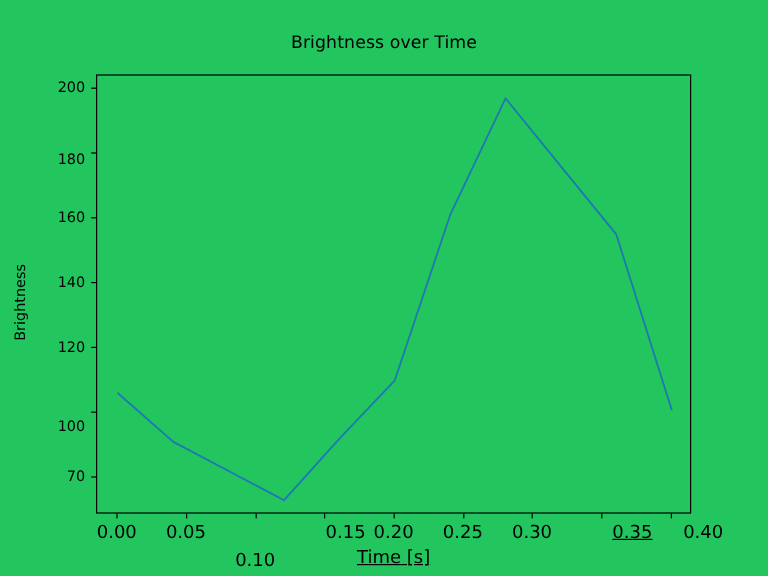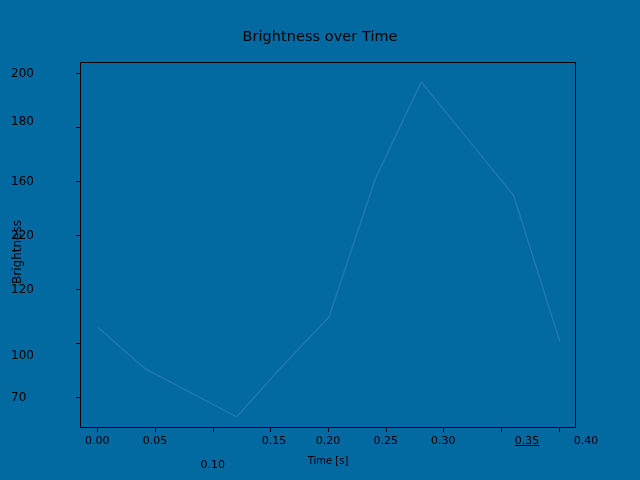--- a/index.html
+++ b/index.html
@@ -10,21 +10,21 @@
     width: 640px;
     height: 480px;
     background: #ffffff;
     font-family: "DejaVu Sans", sans-serif;
     overflow: hidden;
   }
   #figure {
     position: relative;
     width: 640px;
     height: 480px;
-    background: #0369a1;
+    background: #22c55e;
   }
   #chart-title {
     position: absolute;
     left: 0;
     top: 28px;
     width: 640px;
     text-align: center;
     font-size: 14.4px;
     color: #000000;
     letter-spacing: 0.1px;
@@ -53,55 +53,57 @@
     left: 0;
     top: 0;
     width: 640px;
     height: 480px;
     pointer-events: none;
   }
   .ytick-text {
     position: absolute;
     font-size: 12px;
     color: #000000;
+    text-align: right;
     width: 60px;
     left: 11px;
     transform: translateY(-50%);
   }
   .ytick-mark {
     position: absolute;
     left: 76px;
     width: 4px;
     height: 1px;
     background: #000000;
   }
   .xtick-text {
     position: absolute;
-    font-size: 11px;
+    font-size: 15px;
     color: #000000;
     text-align: center;
     width: 60px;
     top: 434px;
     transform: translateX(-30px);
   }
   .xtick-mark {
     position: absolute;
     top: 428px;
     width: 1px;
     height: 4px;
     background: #000000;
   }
   #xlabel {
     position: absolute;
     left: 80px;
     width: 496px;
     top: 455px;
     text-align: center;
-    font-size: 10px;
+    font-size: 15px;
     color: #000000;
+    text-decoration: underline;
   }
   #ylabel {
     position: absolute;
     left: -63px;
     top: 245px;
     width: 160px;
     text-align: center;
     font-size: 12px;
     color: #000000;
     transform: rotate(-90deg);
@@ -115,37 +117,37 @@
 
   <div id="chart-title">Brightness over Time</div>
 
   <div class="ytick-wrap" id="ytick-wrap">
       <div class="ytick-text" style="top: 396.937px;">70</div>
       <div class="ytick-mark" style="top: 396.937px;"></div>
       <div class="ytick-text" style="top: 342.915px; margin-top: 12px;">100</div>
       <div class="ytick-mark" style="top: 342.915px;"></div>
       <div class="ytick-text" style="top: 288.893px;">120</div>
       <div class="ytick-mark" style="top: 288.893px;"></div>
-      <div class="ytick-text" style="top: 234.871px;">220</div>
+      <div class="ytick-text" style="top: 234.871px;">140</div>
       <div class="ytick-mark" style="top: 234.871px;"></div>
       <div class="ytick-text" style="top: 180.849px;">160</div>
       <div class="ytick-mark" style="top: 180.849px;"></div>
-      <div class="ytick-text" style="top: 121px;">180</div>
+      <div class="ytick-text" style="top: 133px;">180</div>
       <div class="ytick-mark" style="top: 126.827px;"></div>
       <div class="ytick-text" style="top: 72.8044px;">200</div>
       <div class="ytick-mark" style="top: 72.8044px;"></div>
     </div>
   <div class="ytick-wrap" id="xtick-wrap">
       <div class="xtick-text" style="left: 97.3023px;">0.00</div>
       <div class="xtick-mark" style="left: 97.3023px;"></div>
       <div class="xtick-text" style="left: 154.977px;">0.05</div>
       <div class="xtick-mark" style="left: 154.977px;"></div>
       <div class="xtick-text" style="left: 212.651px; margin-top: 24px;">0.10</div>
       <div class="xtick-mark" style="left: 212.651px;"></div>
-      <div class="xtick-text" style="left: 274px; text-align: center;">0.15</div>
+      <div class="xtick-text" style="left: 288px; text-align: center;">0.15</div>
       <div class="xtick-mark" style="left: 270.326px;"></div>
       <div class="xtick-text" style="left: 328px;">0.20</div>
       <div class="xtick-mark" style="left: 328px;"></div>
       <div class="xtick-text" style="left: 385.674px;">0.25</div>
       <div class="xtick-mark" style="left: 385.674px;"></div>
       <div class="xtick-text" style="left: 443.349px;">0.30</div>
       <div class="xtick-mark" style="left: 443.349px;"></div>
       <div class="xtick-text" style="left: 527px; text-decoration: underline;">0.35</div>
       <div class="xtick-mark" style="left: 501.023px;"></div>
       <div class="xtick-text" style="left: 586px;">0.40</div>

